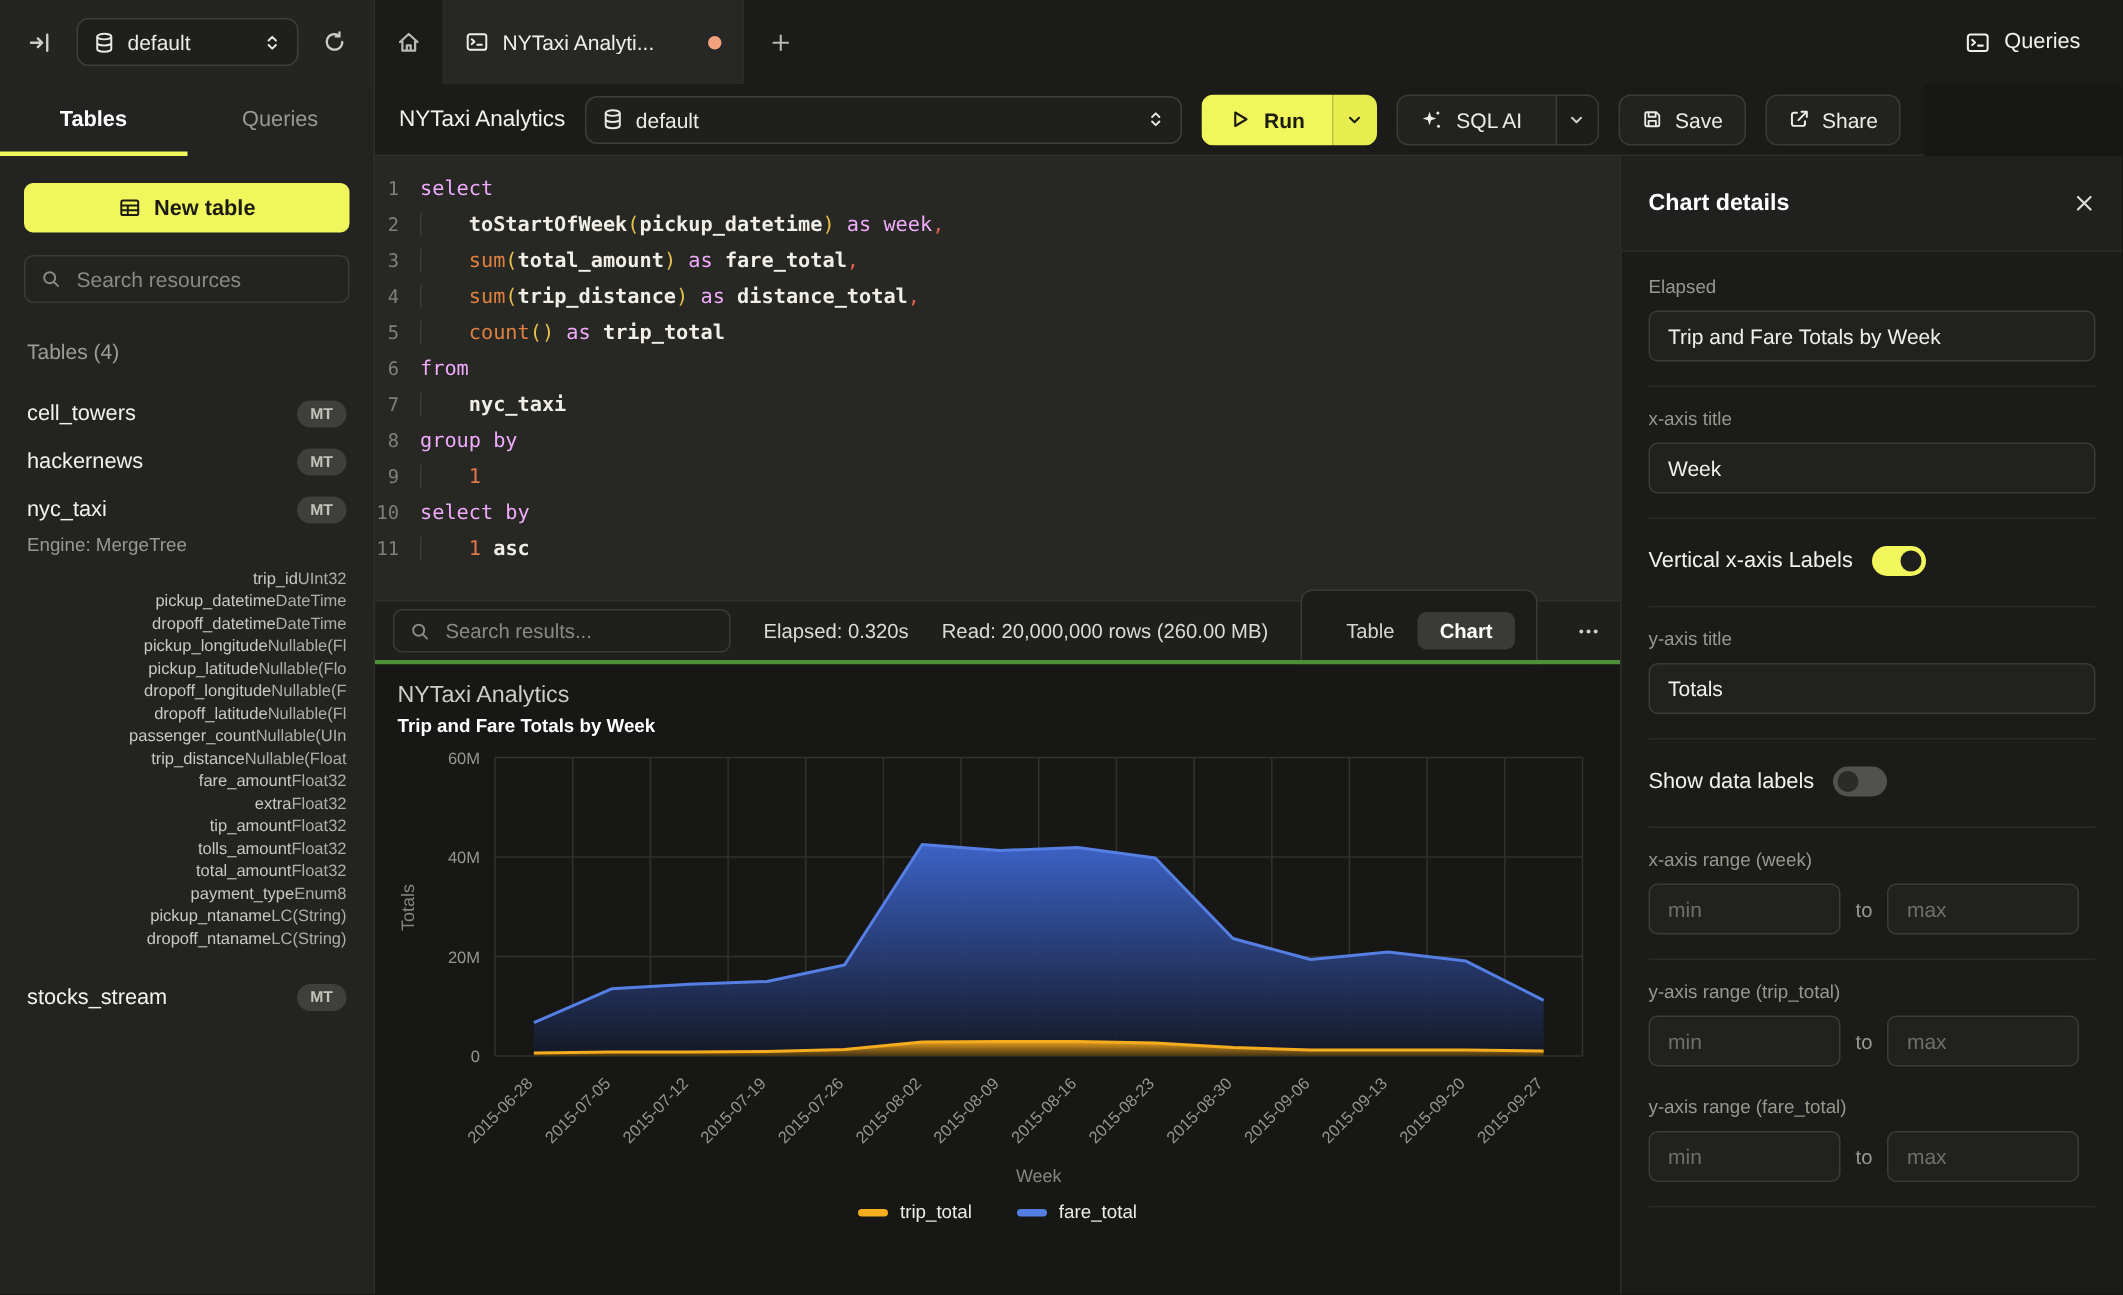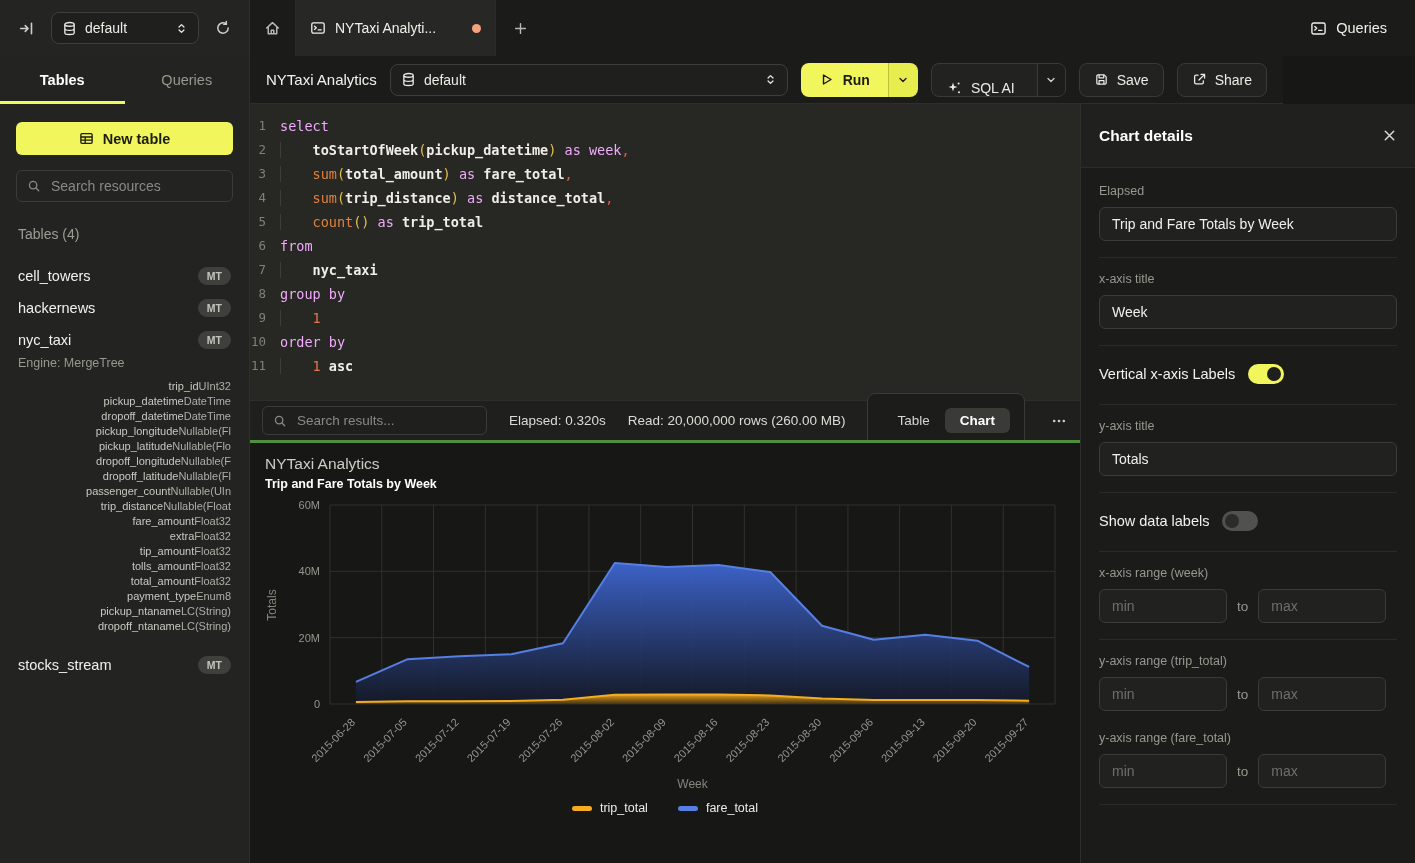--- a/index.html
+++ b/index.html
@@ -29,21 +29,21 @@
   .side-tab.active{color:#fff;font-weight:700}
   .side-tab.active::after{content:"";position:absolute;left:0;right:0;bottom:0;height:3px;background:#f1f65c}
   .toolbar{flex:1;background:#1b1b19;border-bottom:1px solid #2e2e2c;display:flex;align-items:center;padding:0 16px;gap:13px}
   .toolbar .title{margin-right:auto;font-size:15px;color:#f2f2ec}
   .btn{display:flex;align-items:center;gap:8px;height:34px;padding:0 14px;border:1px solid #3a3a37;border-radius:8px;background:#222220;color:#ececE6;font-size:14px;cursor:pointer}
   .tb-select{width:165px}
   .run-btn{display:flex;height:34px;border-radius:8px;overflow:hidden;cursor:pointer}
   .run-main{display:flex;align-items:center;gap:9px;padding:0 18px;background:#f1f65c;color:#1c1c10;font-weight:700}
   .run-caret{display:flex;align-items:center;justify-content:center;width:30px;background:#e7ed4e;color:#1c1c10;border-left:1px solid rgba(0,0,0,.18)}
   .sqlai-btn{padding:0;overflow:hidden}
-  .sqlai-main{display:flex;align-items:flex-end;gap:9px;padding:0 14px;height:100%}
+  .sqlai-main{display:flex;align-items:center;gap:9px;padding:0 14px;height:100%}
   .sqlai-caret{display:flex;align-items:center;justify-content:center;width:28px;height:100%;background:#1d1d1b;border-left:1px solid #3a3a37;color:#cfcfc9}
 
   
   .main{position:absolute;top:104px;left:0;width:1415px;height:759px;display:flex}
 
   
   .sidebar{width:250px;background:#232321;border-right:1px solid #2e2e2c;padding:18px 16px;overflow:hidden}
   .new-table{width:100%;height:33px;border:none;border-radius:6px;background:#f1f65c;color:#1c1c10;font-weight:700;font-size:14.5px;display:flex;align-items:center;justify-content:center;gap:9px;cursor:pointer;font-family:inherit}
   .search-box{margin-top:15px;height:32px;border:1px solid #3b3b39;border-radius:6px;display:flex;align-items:center;padding:0 10px;gap:8px;color:#8a8a84}
   .search-box input{flex:1;background:none;border:none;outline:none;color:#e8e8e3;font-size:14px;font-family:inherit}
@@ -392,21 +392,21 @@
       <div class="editor" id="editor">
           <div class="code-line"><span class="ln">1</span><span class="code"><span class="tk-kw">select</span></span></div>
           <div class="code-line"><span class="ln">2</span><span class="code"><span class="tk-ind">    </span><span class="tk-id">toStartOfWeek</span><span class="tk-par">(</span><span class="tk-id">pickup_datetime</span><span class="tk-par">)</span><span class="tk-pl"> </span><span class="tk-kw">as</span><span class="tk-pl"> </span><span class="tk-kw">week</span><span class="tk-comma">,</span></span></div>
           <div class="code-line"><span class="ln">3</span><span class="code"><span class="tk-ind">    </span><span class="tk-fn">sum</span><span class="tk-par">(</span><span class="tk-id">total_amount</span><span class="tk-par">)</span><span class="tk-pl"> </span><span class="tk-kw">as</span><span class="tk-pl"> </span><span class="tk-id">fare_total</span><span class="tk-comma">,</span></span></div>
           <div class="code-line"><span class="ln">4</span><span class="code"><span class="tk-ind">    </span><span class="tk-fn">sum</span><span class="tk-par">(</span><span class="tk-id">trip_distance</span><span class="tk-par">)</span><span class="tk-pl"> </span><span class="tk-kw">as</span><span class="tk-pl"> </span><span class="tk-id">distance_total</span><span class="tk-comma">,</span></span></div>
           <div class="code-line"><span class="ln">5</span><span class="code"><span class="tk-ind">    </span><span class="tk-fn">count</span><span class="tk-par">()</span><span class="tk-pl"> </span><span class="tk-kw">as</span><span class="tk-pl"> </span><span class="tk-id">trip_total</span></span></div>
           <div class="code-line"><span class="ln">6</span><span class="code"><span class="tk-kw">from</span></span></div>
           <div class="code-line"><span class="ln">7</span><span class="code"><span class="tk-ind">    </span><span class="tk-id">nyc_taxi</span></span></div>
           <div class="code-line"><span class="ln">8</span><span class="code"><span class="tk-kw">group by</span></span></div>
           <div class="code-line"><span class="ln">9</span><span class="code"><span class="tk-ind">    </span><span class="tk-num">1</span></span></div>
-          <div class="code-line"><span class="ln">10</span><span class="code"><span class="tk-kw">order by</span></span></div>
+          <div class="code-line"><span class="ln">10</span><span class="code"><span class="tk-kw">select by</span></span></div>
           <div class="code-line"><span class="ln">11</span><span class="code"><span class="tk-ind">    </span><span class="tk-num">1</span><span class="tk-pl"> </span><span class="tk-id">asc</span></span></div>
         </div>
 
       <div class="results-bar">
         <div class="results-search">
           <span>
             <svg width="14" height="14" viewBox="0 0 16 16" fill="none" stroke="currentColor" stroke-width="1.5" stroke-linecap="round">
                 <circle cx="7" cy="7" r="4.2"></circle>
                 <path d="M10.2 10.2 13.4 13.4"></path>
               </svg>

